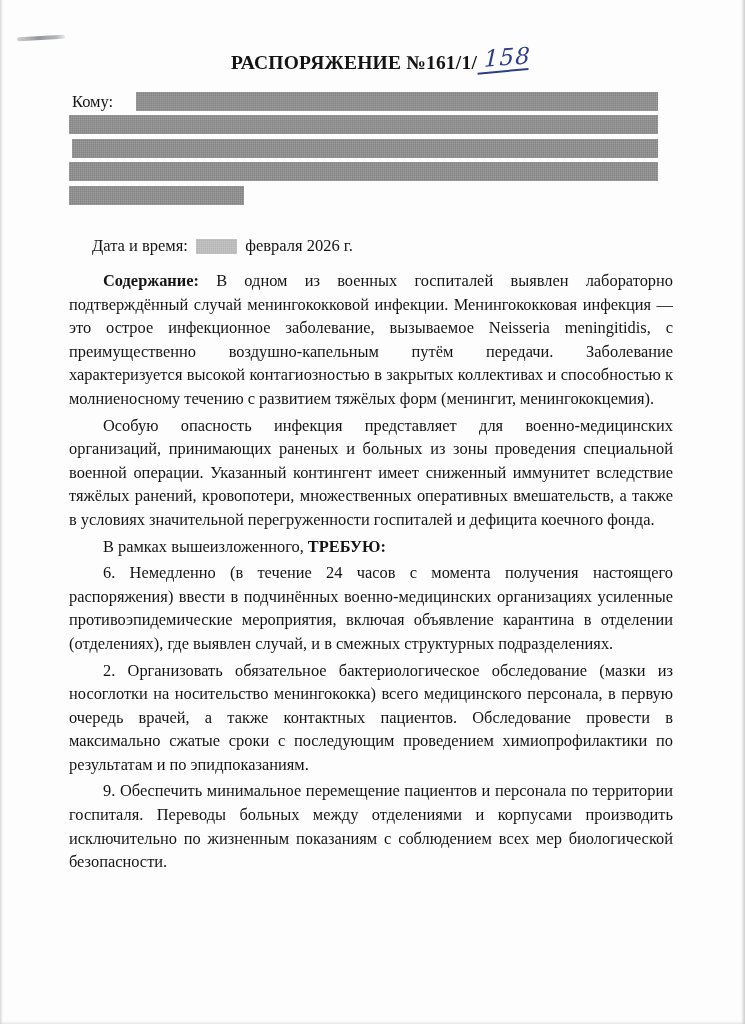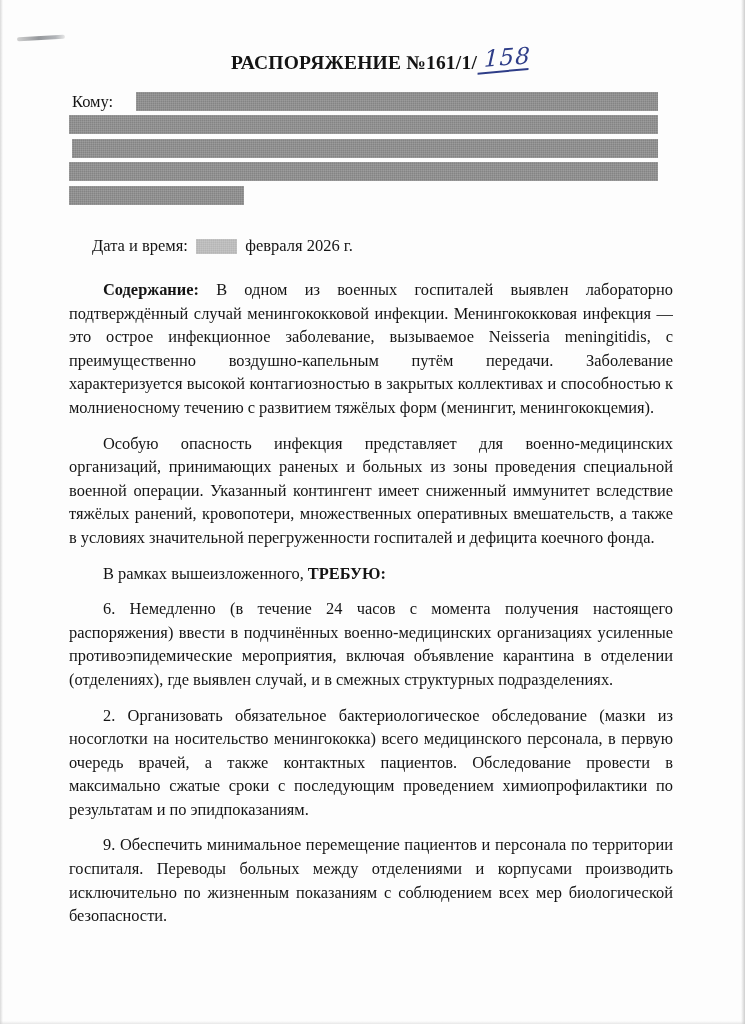--- a/index.html
+++ b/index.html
@@ -126,21 +126,21 @@
     position: absolute;
     left: 69px;
     top: 266px;
     width: 604px;
     font-size: 16.4px;
     line-height: 23.6px;
     text-align: justify;
     text-justify: inter-word;
   }
   .body-block p {
-    margin: 12px 0 0 0;
+    margin: 3px 0 0 0;
     text-indent: 34px;
     text-align: justify;
   }
   .body-block b { font-weight: bold; }
 </style>
 </head>
 <body>
 
 <div class="page">
 

